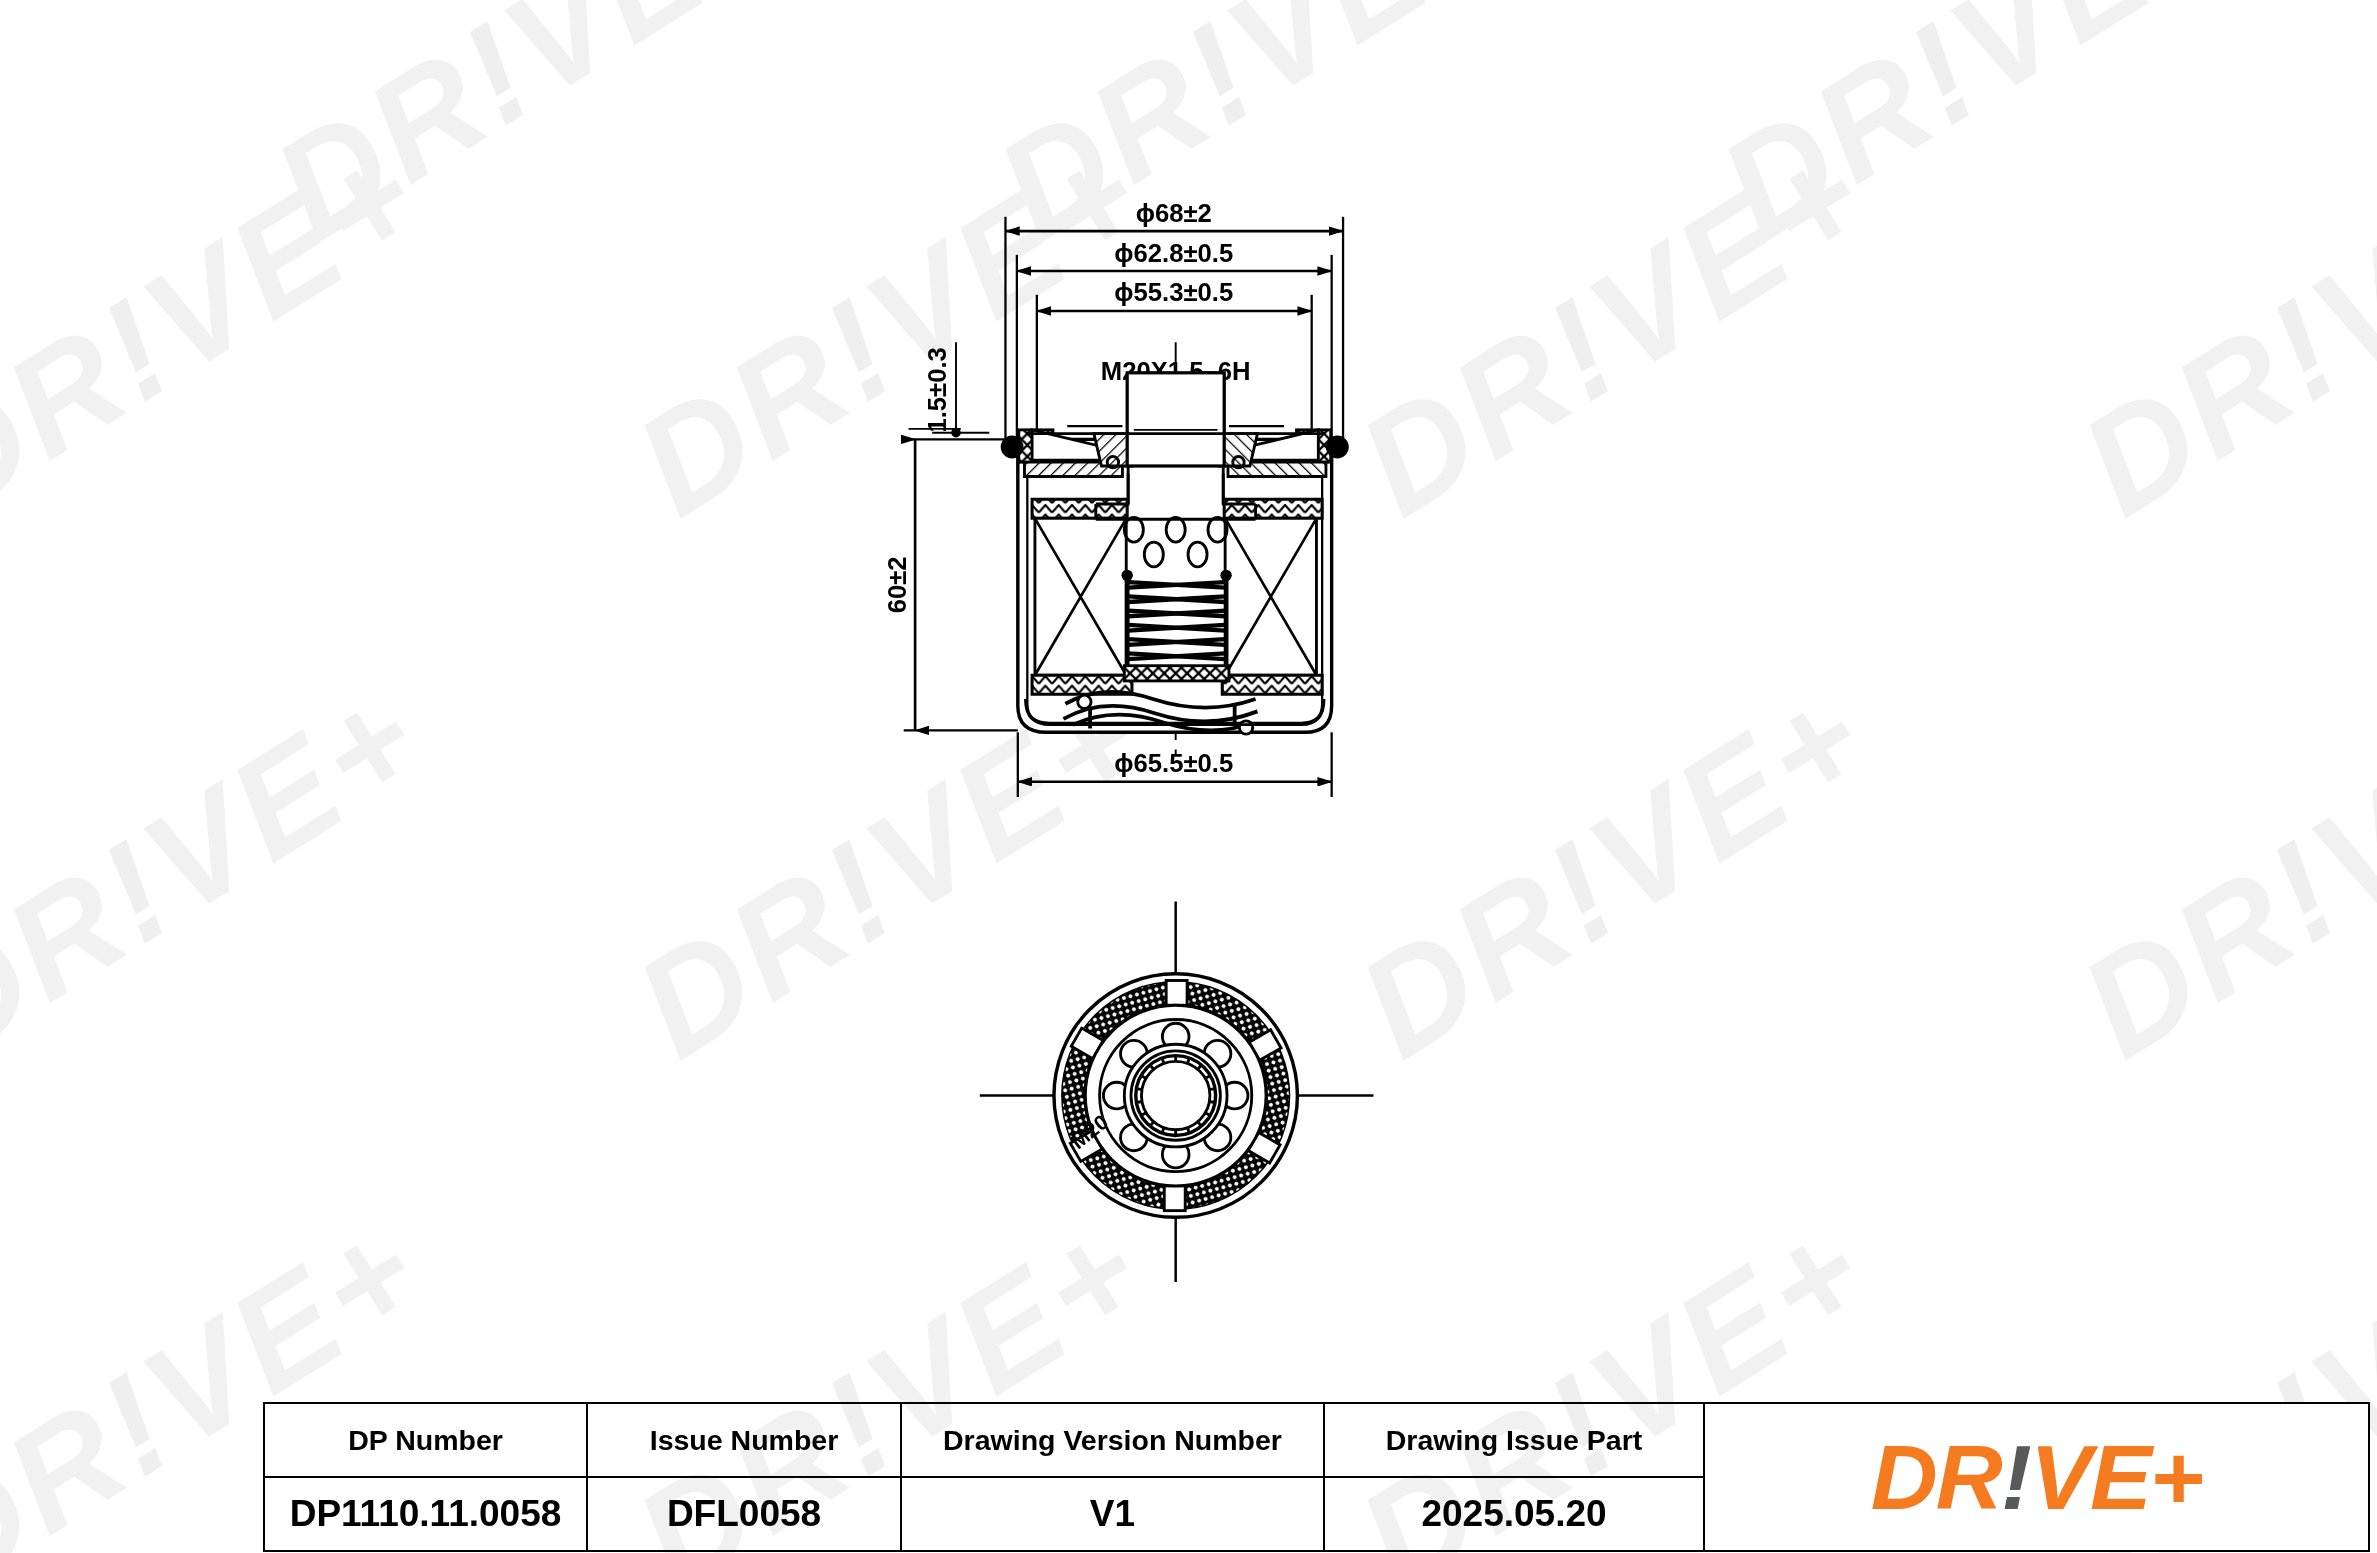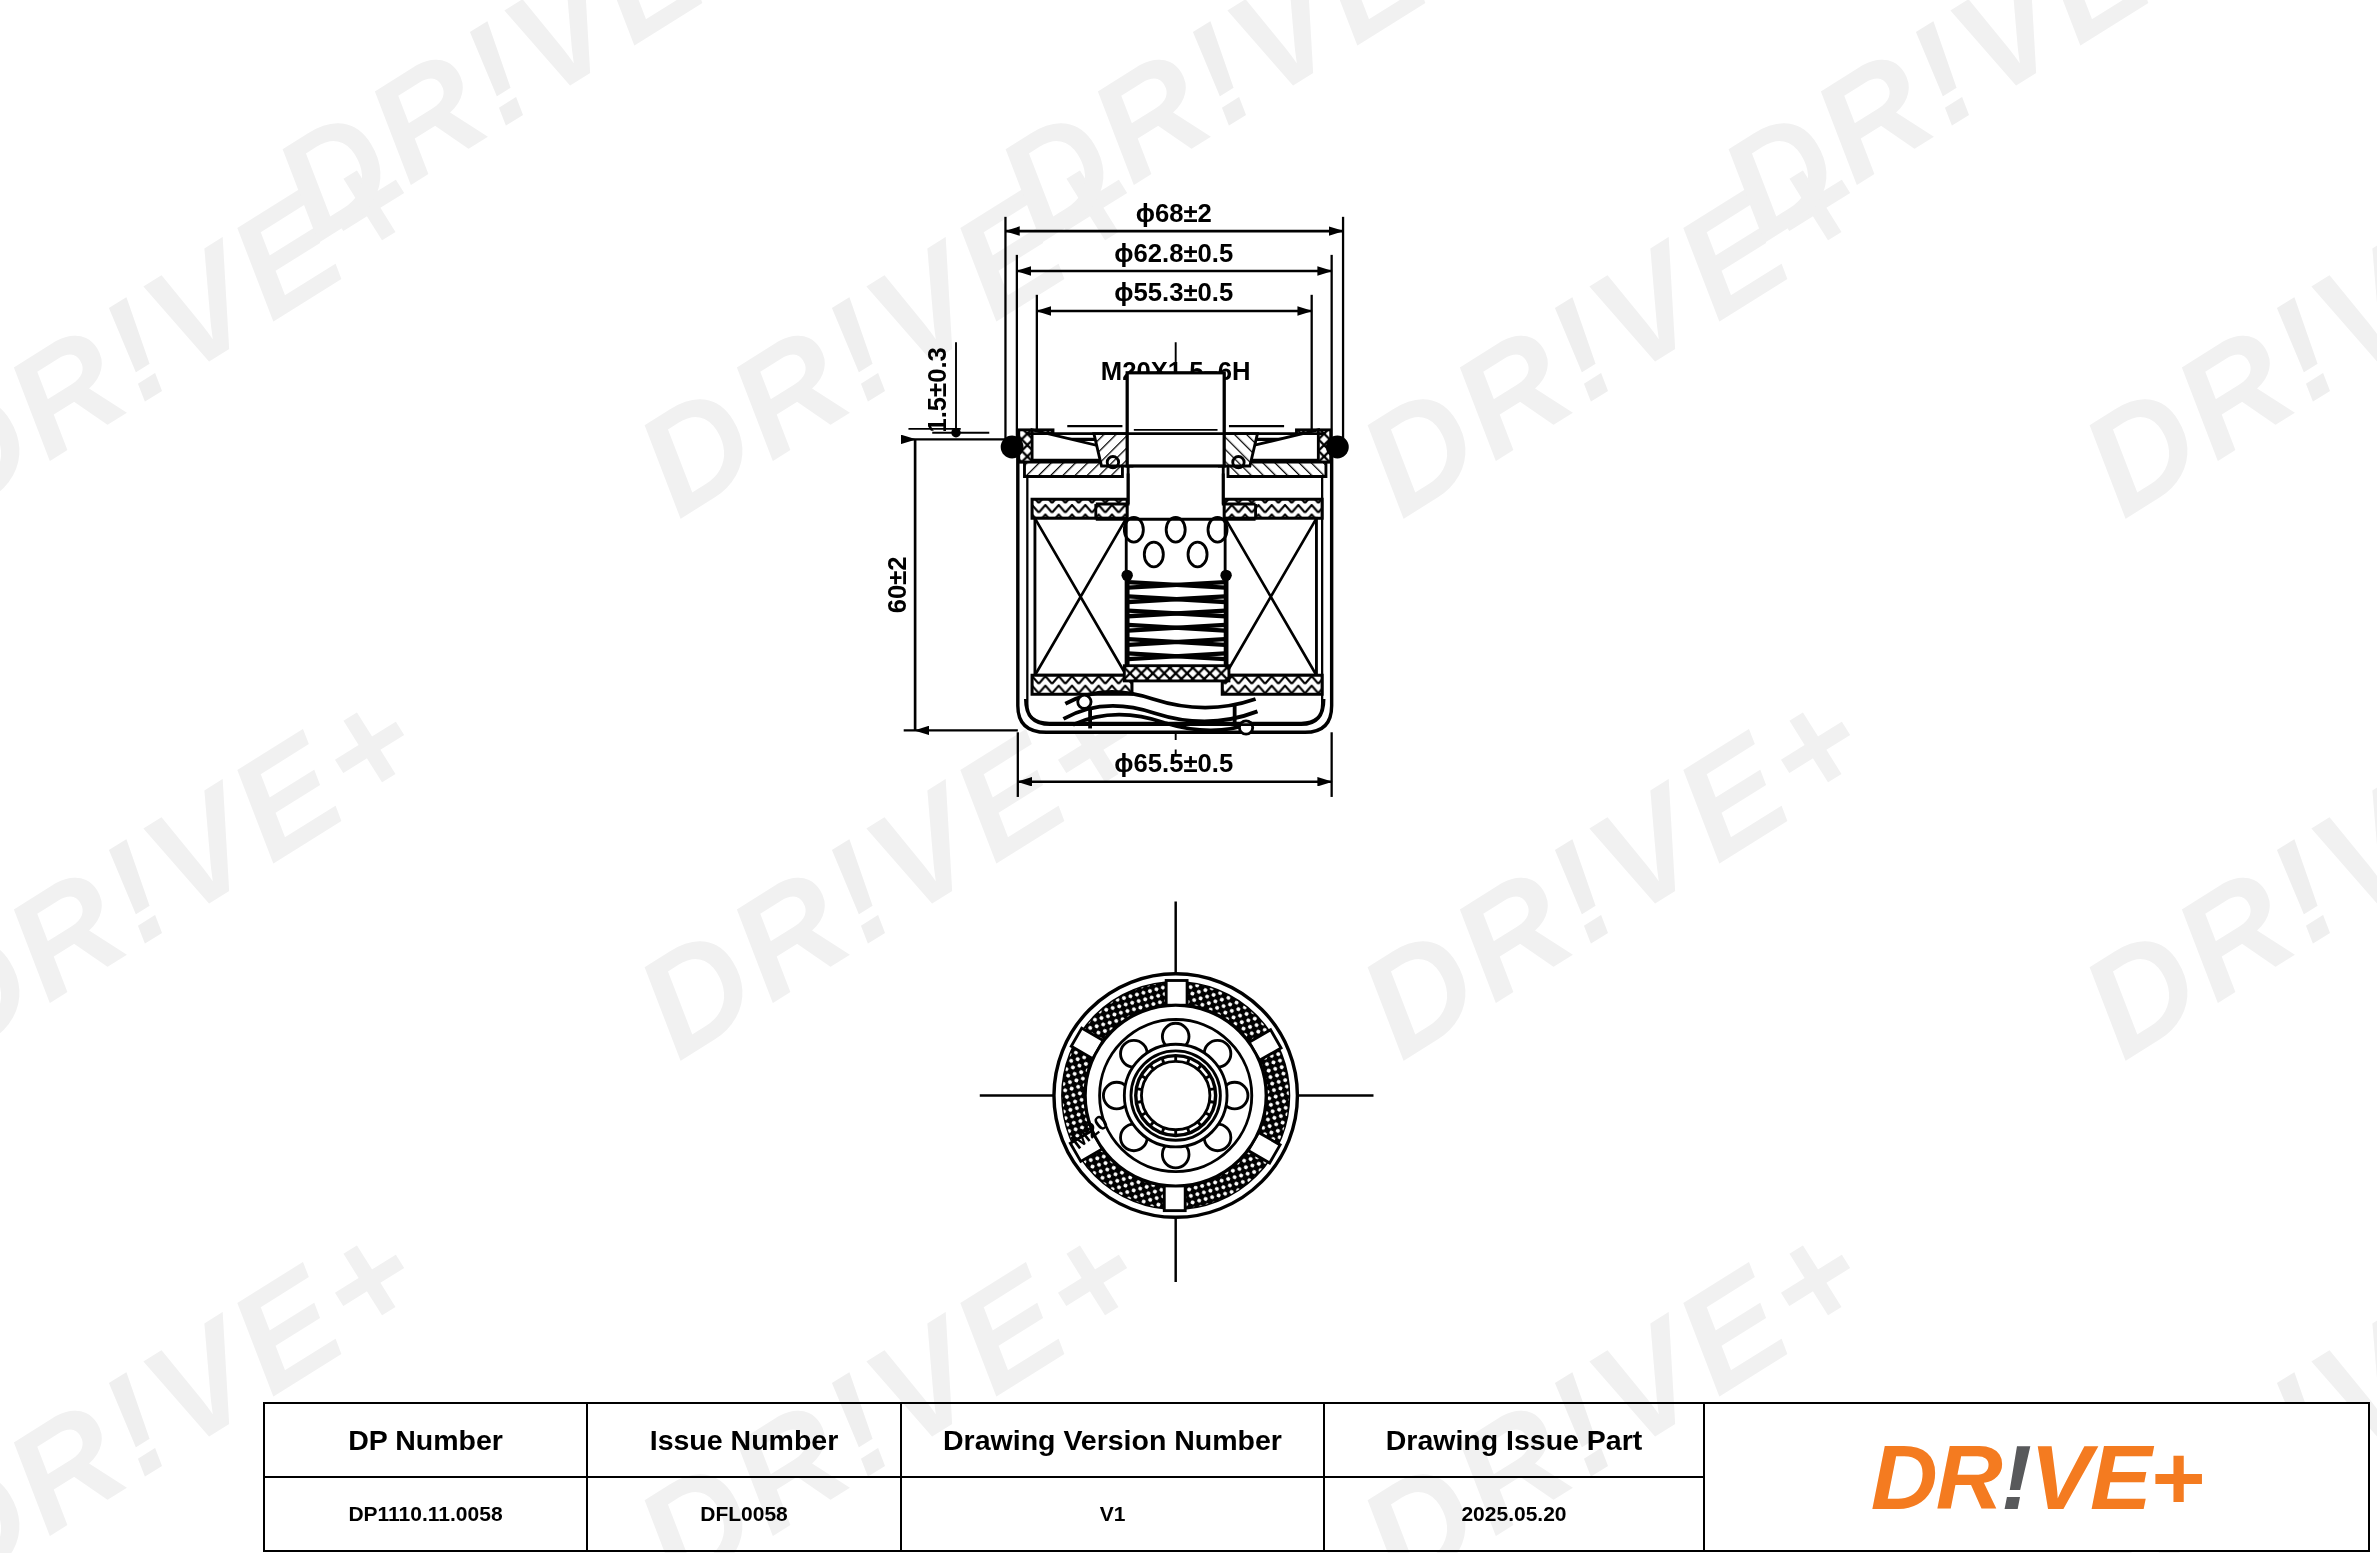--- a/index.html
+++ b/index.html
@@ -66,21 +66,21 @@
   table.tb td {
     border: 2.9px solid #000000;
     text-align: center;
     vertical-align: middle;
     font-family: "Liberation Sans", sans-serif;
     font-weight: bold;
     color: #000000;
     padding: 0;
   }
   td.hdr { font-size: 28.5px; height: 72px; }
-  td.val { font-size: 21px; height: 72px; }
+  td.val { font-size: 37px; height: 72px; }
   td.logo-cell {
     border: 2.9px solid #000000;
     padding: 0;
     position: relative;
     background: #ffffff;
   }
   .logo-wrap {
     position: absolute;
     inset: 0;
     display: flex;

